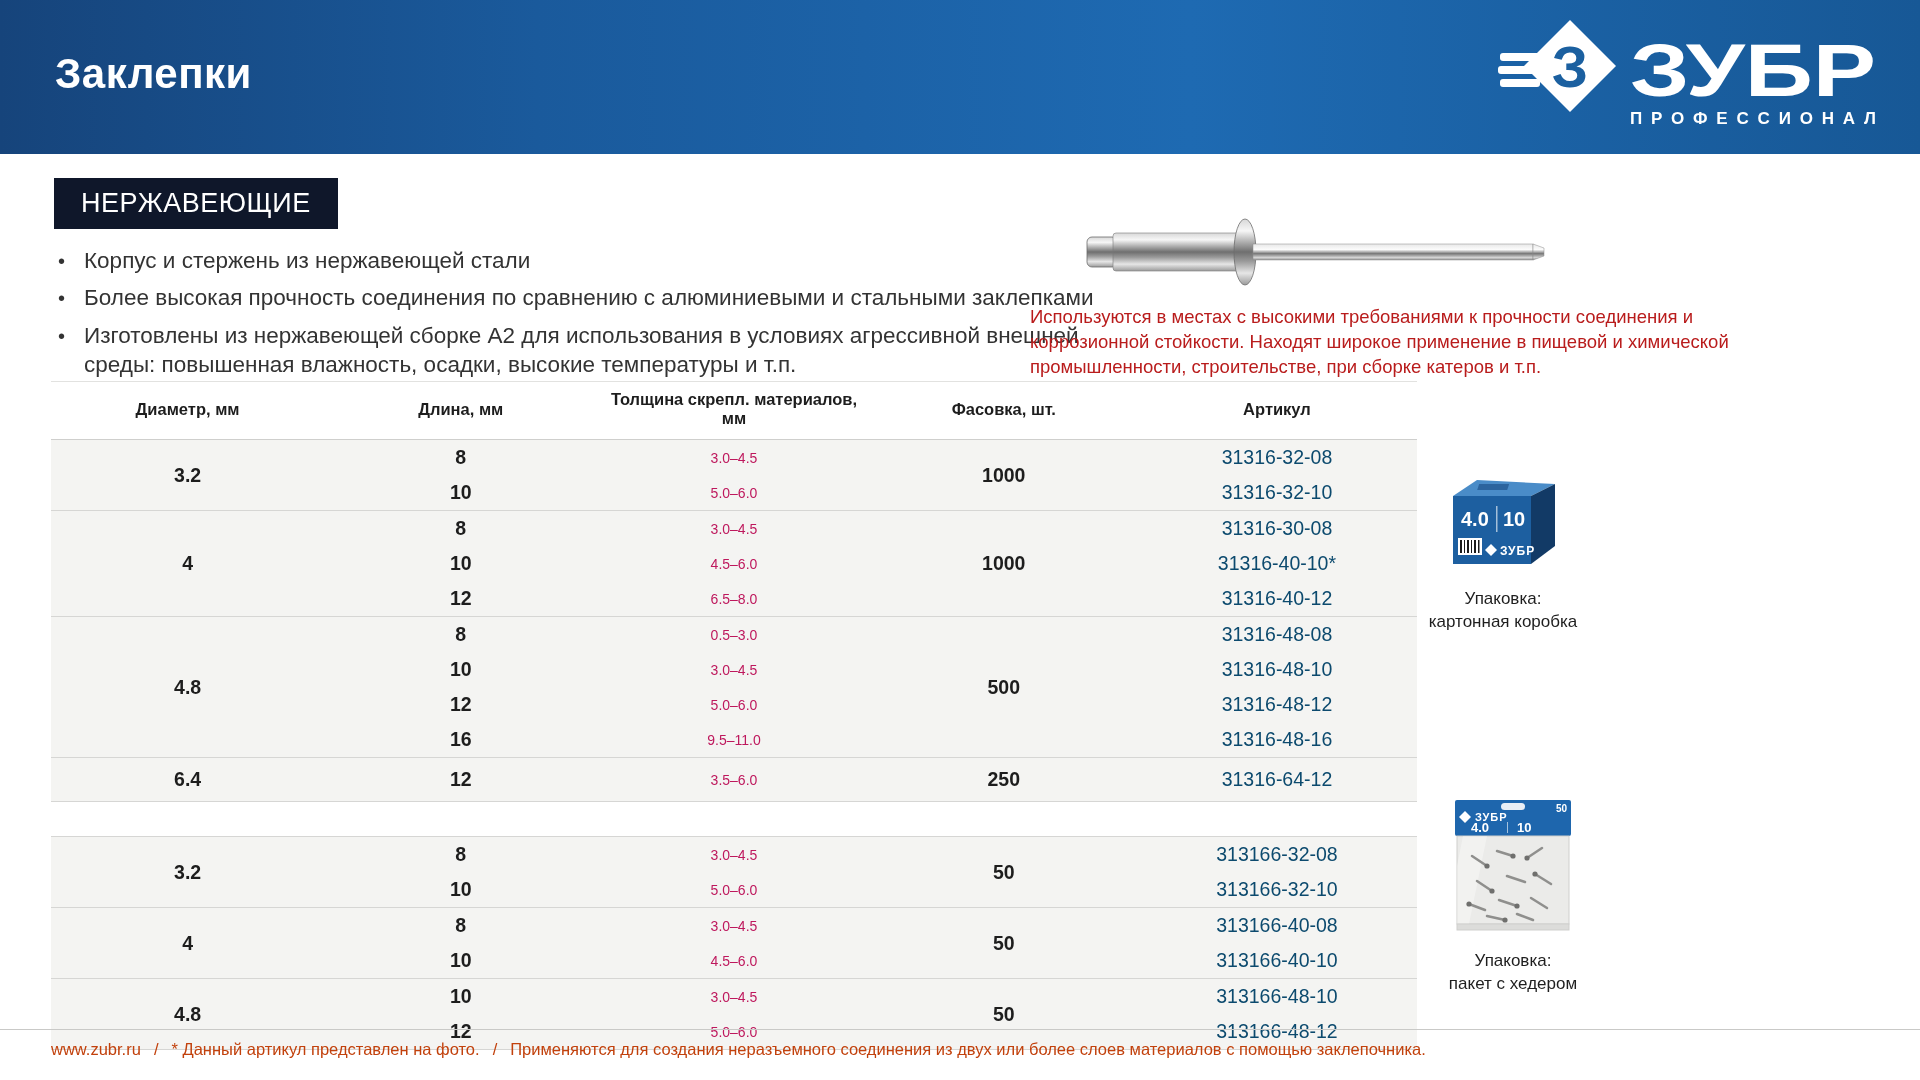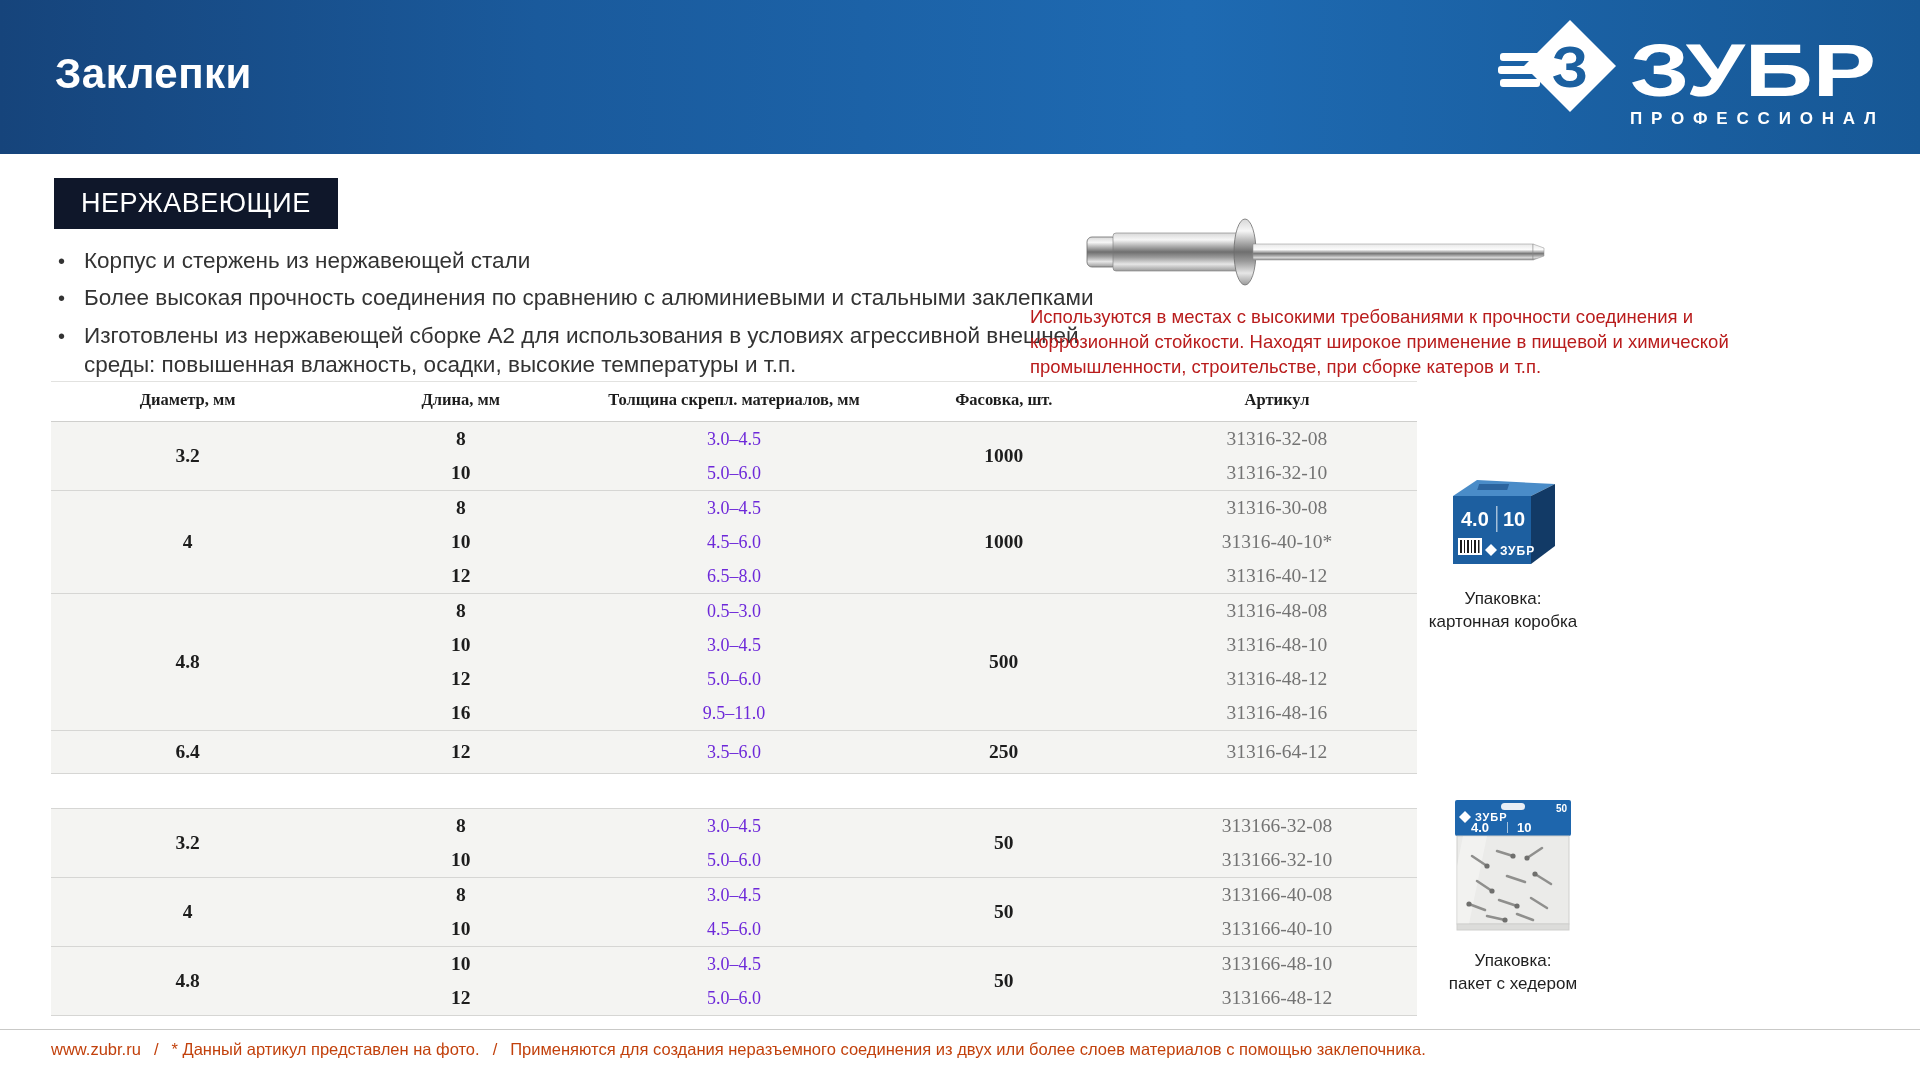--- a/index.html
+++ b/index.html
@@ -20,32 +20,32 @@
   .feature{display:flex;margin-bottom:8px;}
   .feature .marker{flex:none;width:26px;}
   .feature .marker::before{content:"•";font-size:20px;}
   .feature .ftext{white-space:pre-line;}
 
   
   .rivet{position:absolute;left:1085px;top:210px;}
   .desc{position:absolute;left:1030px;top:305px;width:758px;font-size:18.5px;line-height:1.34;color:#b91c1c;}
 
   
-  .tables{position:absolute;left:51px;top:381px;width:1366px;font-family:Liberation Serif, serif;}
+  .tables{position:absolute;left:51px;top:381px;width:1366px;}
   table.tbl{width:100%;border-collapse:collapse;table-layout:fixed;
             border-top:1px solid #e2e2e0;border-bottom:1px solid #d6d6d4;}
   table.tbl2{margin-top:34px;}
   .tbl th{font-size:16.5px;font-weight:bold;color:#1d1d1d;background:#fff;
           padding:8px 0 11px;text-align:center;border-bottom:1px solid #cfcfcd;}
   .tbl tbody{border-top:1px solid #d6d6d4;}
   .tbl td{background:#f4f4f2;text-align:center;vertical-align:middle;padding:6px 0;}
   .tbl tbody.single td{padding:10px 0;}
   td.diam,td.len,td.pack{font-weight:bold;font-size:19.5px;color:#1d1d1d;}
-  td.thick{font-size:18px;color:#6d28d9;}
-  td.art{font-size:19.5px;color:#737373;}
+  td.thick{font-size:14px;color:#be185d;}
+  td.art{font-size:19.5px;color:#0c4a6e;}
 
   
   .pack-item{position:absolute;text-align:center;}
   .pack-box{left:1418px;top:466px;width:170px;}
   .pack-bag{left:1428px;top:796px;width:170px;}
   .pack-caption{margin-top:16px;font-size:17px;line-height:1.35;color:#1f1f1f;}
 
   
   .footer-line{position:absolute;left:0;top:1029px;width:1920px;border-top:1px solid #c9c9c7;}
   .footer{position:absolute;left:51px;top:1040px;font-size:16.5px;color:#c2410c;}

